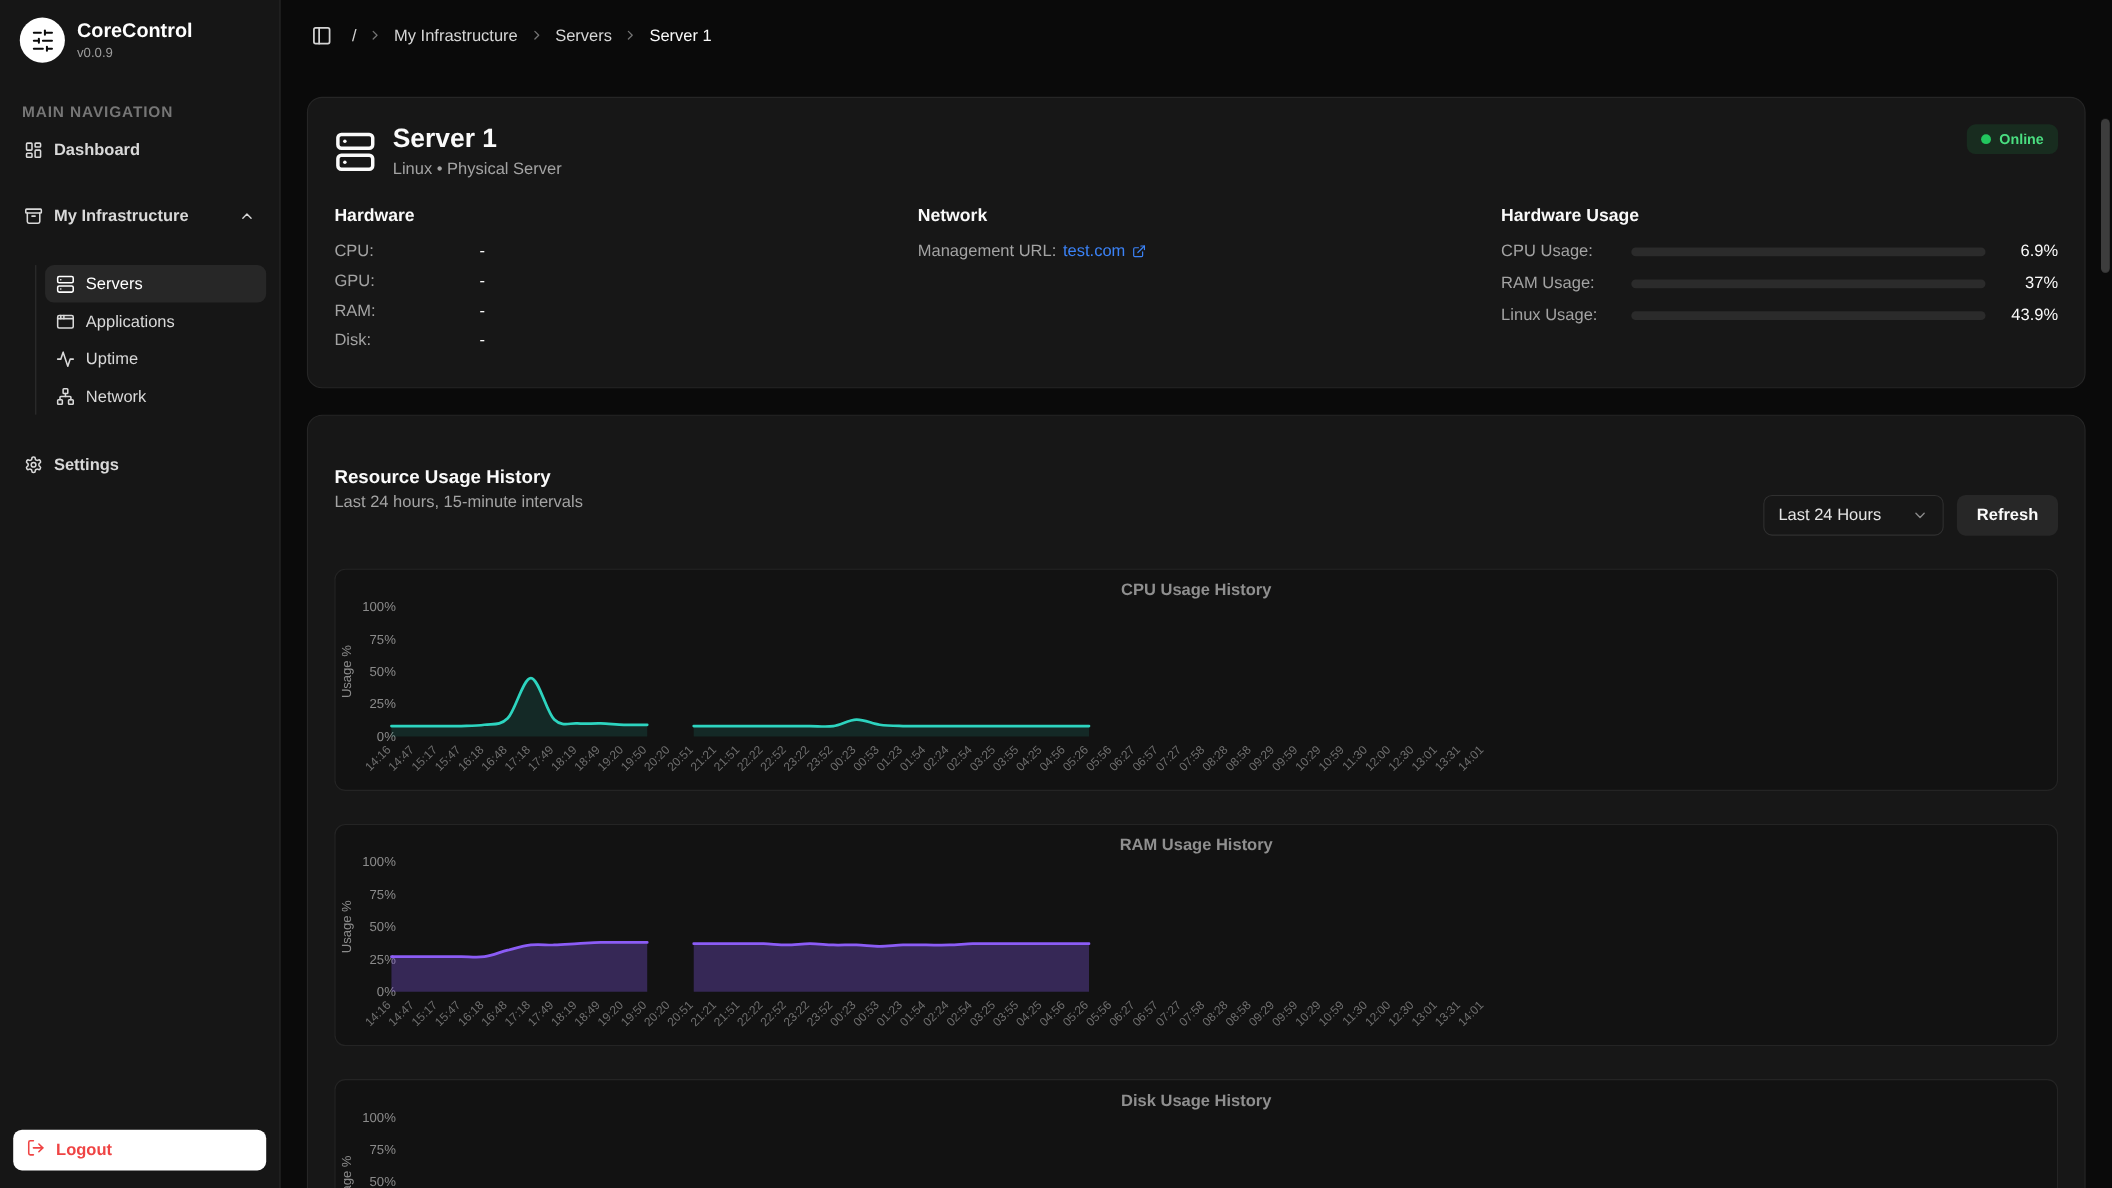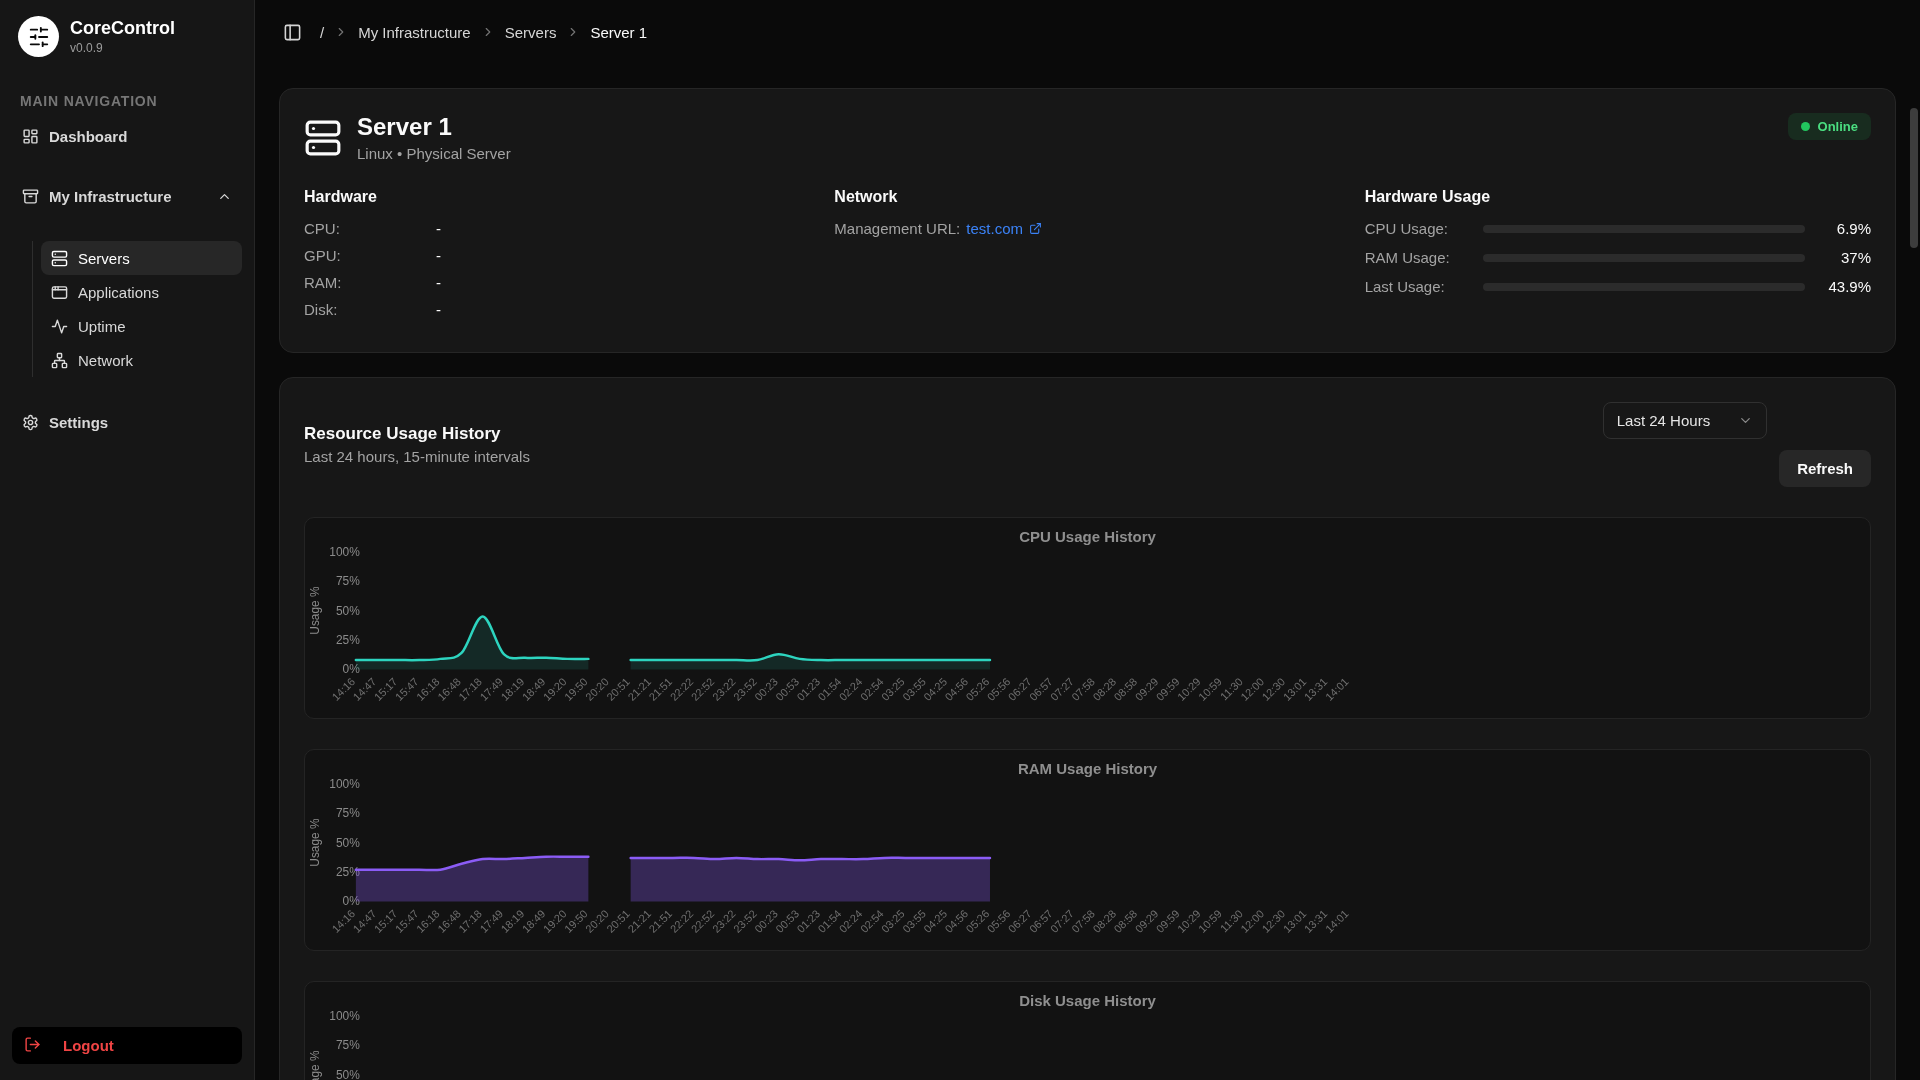--- a/index.html
+++ b/index.html
@@ -21,22 +21,22 @@
               color:#d9d9d9; cursor:pointer; font-size:15px; }
   .nav-item .icon { display:flex; }
   .nav-item svg { width:17px; height:17px; }
   .nav-item.active { background:#272727; color:#fff; }
   .nav-item .chevron { margin-left:auto; }
   .nav-item .chevron svg { width:15px; height:15px; }
   .nav-text { font-weight:600; }
   .submenu .nav-text { font-weight:normal; }
   .submenu { margin:2px 0 2px 20px; border-left:1px solid #2e2e2e; padding-left:8px; display:flex; flex-direction:column; }
   .sb-footer { margin-top:auto; }
-  .logout { width:100%; display:flex; align-items:center; gap:22px; height:37px; padding:0 12px;
-            background:#000000; border:none; border-radius:8px; color:#ef4444; font-family:inherit;
+  .logout { width:100%; display:flex; align-items:center; gap:10px; height:37px; padding:0 12px;
+            background:#ffffff; border:none; border-radius:8px; color:#ef4444; font-family:inherit;
             font-size:15px; font-weight:bold; cursor:pointer; text-align:center; }
   .logout svg { width:17px; height:17px; }
 
   
   .main { flex:1; min-width:0; display:flex; flex-direction:column; }
   .topbar { height:64px; flex-shrink:0; display:flex; align-items:center; gap:14px; padding:0 24px; }
   .toggle { background:none; border:none; color:#d4d4d4; cursor:pointer; display:flex; padding:4px; }
   .toggle svg { width:19px; height:19px; }
   .breadcrumb { display:flex; align-items:center; gap:10px; font-size:15px; }
   .bc-item { color:#d6d6d6; cursor:pointer; }
@@ -70,21 +70,21 @@
 
   .usage-row { display:flex; align-items:center; margin-bottom:12px; font-size:15px; }
   .usage-row .label { width:118px; flex-shrink:0; color:#a3a3a3; }
   .track { flex:1; height:8px; background:#2b2b2b; border-radius:5px; margin-right:14px; overflow:hidden; }
   .fill { height:100%; background:#10b981; border-radius:5px; }
   .pct { width:52px; text-align:right; color:#fafafa; }
 
   
   .hist-head { display:flex; align-items:center; justify-content:space-between; }
   h2 { font-size:17px; font-weight:bold; }
-  .hist-controls { display:flex; align-items:flex-start; gap:12px; }
+  .hist-controls { display:flex; align-items:flex-end; gap:12px; }
   .select { display:inline-flex; align-items:center; gap:28px; background:#171717; border:1px solid #303030;
             border-radius:8px; padding:9px 13px; color:#e5e5e5; font-family:inherit; font-size:15px; cursor:pointer; }
   .select svg { width:15px; height:15px; color:#8a8a8a; }
   .refresh { background:#272727; border:none; border-radius:8px; padding:10px 18px; color:#fafafa;
              font-family:inherit; font-size:15px; font-weight:600; cursor:pointer;margin-top:48px; }
 
   .chart-panel { position:relative; height:202px; margin-top:30px; background:#121212;
                  border:1px solid #242424; border-radius:10px; overflow:hidden; }
   .chart-panel:first-of-type { margin-top:24px; }
   .chart-title { position:absolute; top:10px; left:0; width:100%; text-align:center;
@@ -319,21 +319,21 @@
               <span class="label">CPU Usage:</span>
               <span class="track"><span class="fill" style="width: 6.9%;"></span></span>
               <span class="pct">6.9%</span>
             </div>
             <div class="usage-row">
               <span class="label">RAM Usage:</span>
               <span class="track"><span class="fill" style="width: 37%;"></span></span>
               <span class="pct">37%</span>
             </div>
             <div class="usage-row">
-              <span class="label">Last Usage:</span>
+              <span class="label">Linux Usage:</span>
               <span class="track"><span class="fill" style="width: 9.3%;"></span></span>
               <span class="pct">43.9%</span>
             </div>
           </div>
         </div>
       </section>
 
       <section class="card history-card">
         <div class="hist-head">
           <div>

